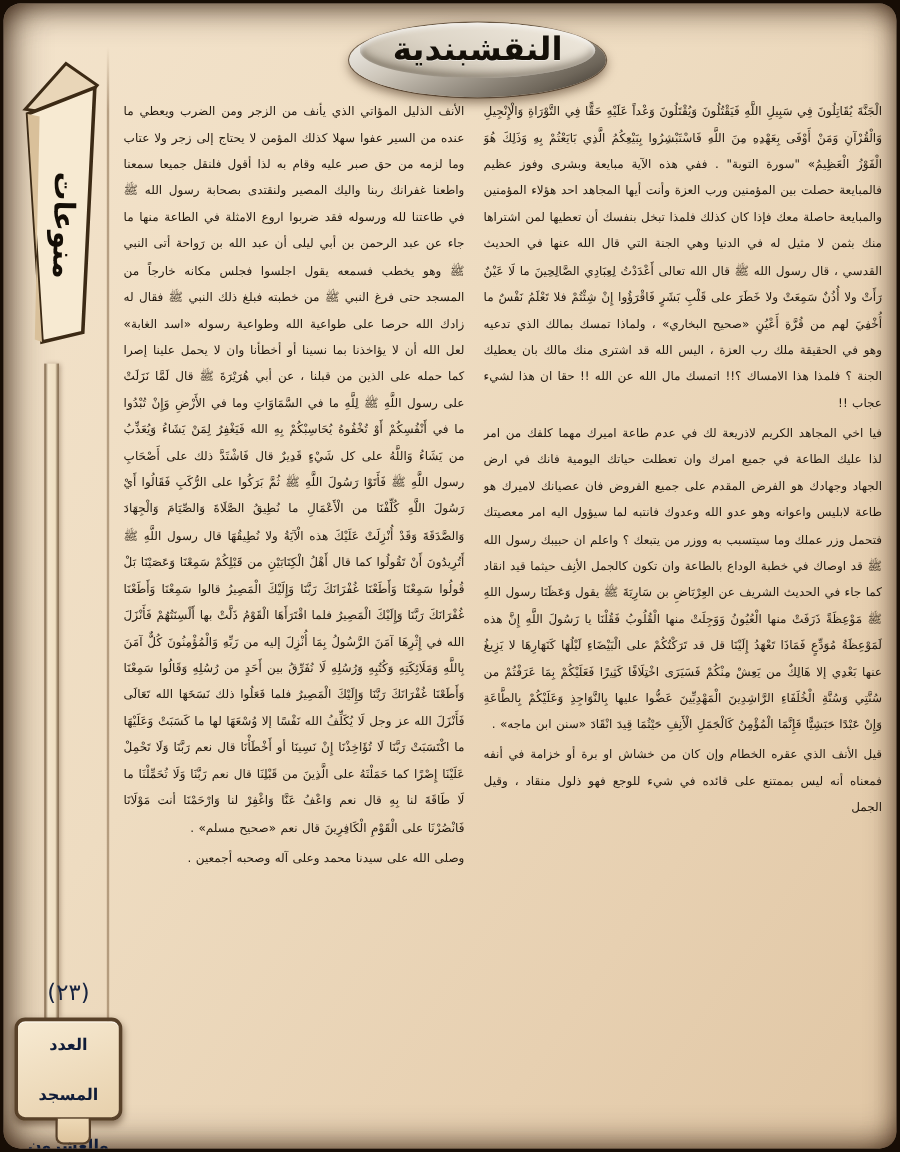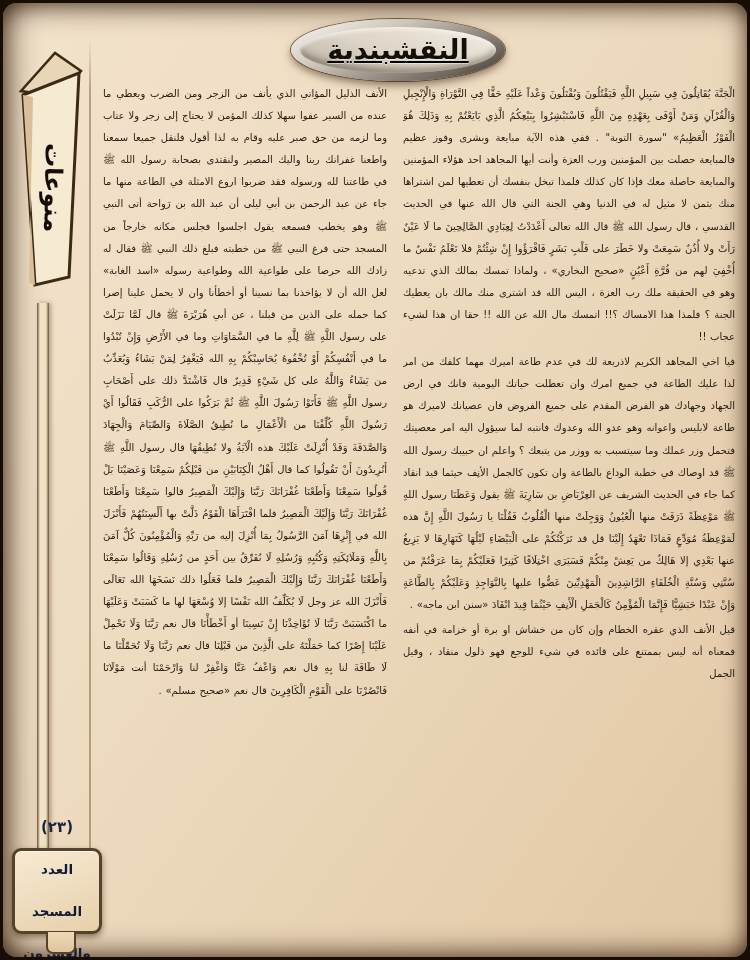--- a/index.html
+++ b/index.html
@@ -21,21 +21,21 @@
       inset 0 18px 30px -18px rgba(45,22,6,.85),
       inset 0 -18px 30px -18px rgba(45,22,6,.75);
     overflow:hidden;
   }
   
   .masthead{
     position:absolute;left:288px;top:16px;width:214px;height:62px;
     border-radius:50%;
     background:linear-gradient(155deg,#fdfcf9 0%,#cdc6ba 35%,#6e665a 80%,#2e2821 100%);
     box-shadow:0 4px 9px rgba(50,25,8,.55), 0 0 0 1px rgba(40,25,10,.6);
-    display:flex;align-items:center;justify-content:center;text-decoration:underline;
+    display:flex;justify-content:center;
   }
   .masthead-inner{
     width:196px;height:46px;border-radius:50%;
     background:linear-gradient(200deg,#f2ece1 0%,#ddd5c7 55%,#b7ae9e 100%);
     box-shadow:inset 0 2px 4px rgba(255,255,255,.8), inset 0 -4px 7px rgba(50,40,25,.45);
     display:flex;align-items:center;justify-content:center;
   }
   .masthead-title{
     font-size:27px;font-weight:bold;color:#140f08;
     text-shadow:0 1px 0 rgba(255,255,255,.45);
@@ -63,21 +63,21 @@
   }
   
   .issue-badge{
     position:absolute;left:9px;top:845px;width:90px;height:86px;
     border:3px solid #584129;border-radius:9px;
     background:linear-gradient(160deg,#f7ead2,#e7d0ac);
     box-shadow:0 3px 6px rgba(50,25,8,.5), inset 0 1px 0 rgba(255,255,255,.7);
     display:flex;flex-direction:column;align-items:center;justify-content:center;
     gap:1px;box-sizing:border-box;
   }
-  .issue-number{font-size:15px;font-weight:bold;color:#17233f;line-height:1.05;}
+  .issue-number{font-size:19px;font-weight:normal;color:#17233f;line-height:1.05;}
   .issue-line{font-size:13.5px;font-weight:bold;color:#101c38;line-height:1.25;margin-top:24px;}
   .issue-tab{
     position:absolute;left:43px;top:929px;width:26px;height:20px;
     border:2px solid #584129;border-top:none;border-radius:0 0 7px 7px;
     background:linear-gradient(#eed9b6,#dec49d);
   }
   
   .columns{
     position:absolute;right:12px;left:100px;top:80px;height:866px;
     display:flex;gap:16px;overflow:hidden;
@@ -124,16 +124,17 @@
   <div class="issue-tab"></div>
 
   <div class="columns">
     <div class="col col-right">
       <p>الْجَنَّةَ يُقَاتِلُونَ فِي سَبِيلِ اللَّهِ فَيَقْتُلُونَ وَيُقْتَلُونَ وَعْداً عَلَيْهِ حَقًّا فِي التَّوْرَاةِ وَالْإِنْجِيلِ وَالْقُرْآنِ وَمَنْ أَوْفَى بِعَهْدِهِ مِنَ اللَّهِ فَاسْتَبْشِرُوا بِبَيْعِكُمُ الَّذِي بَايَعْتُمْ بِهِ وَذَلِكَ هُوَ الْفَوْزُ الْعَظِيمُ» "سورة التوبة" . ففي هذه الآية مبايعة وبشرى وفوز عظيم فالمبايعة حصلت بين المؤمنين ورب العزة وأنت أيها المجاهد احد هؤلاء المؤمنين والمبايعة حاصلة معك فإذا كان كذلك فلمذا تبخل بنفسك أن تعطيها لمن اشتراها منك بثمن لا مثيل له في الدنيا وهي الجنة التي قال الله عنها في الحديث القدسي ، قال رسول الله ﷺ قال الله تعالى أَعْدَدْتُ لِعِبَادِي الصَّالِحِينَ ما لَا عَيْنٌ رَأَتْ ولا أُذُنٌ سَمِعَتْ ولا خَطَرَ على قَلْبِ بَشَرٍ فَاقْرَؤُوا إِنْ شِئْتُمْ فلا تَعْلَمُ نَفْسٌ ما أُخْفِيَ لهم من قُرَّةِ أَعْيُنٍ «صحيح البخاري» ، ولماذا تمسك بمالك الذي تدعيه وهو في الحقيقة ملك رب العزة ، اليس الله قد اشترى منك مالك بان يعطيك الجنة ؟ فلمذا هذا الامساك ؟!! اتمسك مال الله عن الله !! حقا ان هذا لشيء عجاب !!</p>
       <p>فيا اخي المجاهد الكريم لاذريعة لك في عدم طاعة اميرك مهما كلفك من امر لذا عليك الطاعة في جميع امرك وان تعطلت حياتك اليومية فانك في ارض الجهاد وجهادك هو الفرض المقدم على جميع الفروض فان عصيانك لاميرك هو طاعة لابليس واعوانه وهو عدو الله وعدوك فانتبه لما سيؤول اليه امر معصيتك فتحمل وزر عملك وما سيتسبب به ووزر من يتبعك ؟ واعلم ان حبيبك رسول الله ﷺ قد اوصاك في خطبة الوداع بالطاعة وان تكون كالجمل الأنِف حيثما قيد انقاد كما جاء في الحديث الشريف عن العِرْبَاضِ بن سَارِيَةَ ﷺ يقول وَعَظَنَا رسول اللهِ ﷺ مَوْعِظَةً ذَرَفَتْ منها الْعُيُونُ وَوَجِلَتْ منها الْقُلُوبُ فَقُلْنَا يا رَسُولَ اللَّهِ إِنَّ هذه لَمَوْعِظَةُ مُوَدِّعٍ فَمَاذَا تَعْهَدُ إِلَيْنَا قل قد تَرَكْتُكُمْ على الْبَيْضَاءِ لَيْلُهَا كَنَهَارِهَا لا يَزِيغُ عنها بَعْدِي إلا هَالِكٌ من يَعِشْ مِنْكُمْ فَسَيَرَى اخْتِلَافًا كَثِيرًا فَعَلَيْكُمْ بِمَا عَرَفْتُمْ من سُنَّتِي وَسُنَّةِ الْخُلَفَاءِ الرَّاشِدِينَ الْمَهْدِيِّينَ عَضُّوا عليها بِالنَّوَاجِذِ وَعَلَيْكُمْ بِالطَّاعَةِ وَإِنْ عَبْدًا حَبَشِيًّا فَإِنَّمَا الْمُؤْمِنُ كَالْجَمَلِ الْأَنِفِ حَيْثُمَا قِيدَ انْقَادَ «سنن ابن ماجه» .</p>
       <p>قيل الأنف الذي عقره الخطام وإن كان من خشاش او برة أو خزامة في أنفه فمعناه أنه ليس بممتنع على قائده في شيء للوجع فهو ذلول منقاد ، وقيل الجمل</p>
     </div>
     <div class="col col-left">
       <p>الأنف الذليل المؤاتي الذي يأنف من الزجر ومن الضرب ويعطي ما عنده من السير عفوا سهلا كذلك المؤمن لا يحتاج إلى زجر ولا عتاب وما لزمه من حق صبر عليه وقام به لذا أقول فلنقل جميعا سمعنا واطعنا غفرانك ربنا واليك المصير ولنقتدى بصحابة رسول الله ﷺ في طاعتنا لله ورسوله فقد ضربوا اروع الامثلة في الطاعة منها ما جاء عن عبد الرحمن بن أبي ليلى أن عبد الله بن رَواحة أتى النبي ﷺ وهو يخطب فسمعه يقول اجلسوا فجلس مكانه خارجاً من المسجد حتى فرغ النبي ﷺ من خطبته فبلغ ذلك النبي ﷺ فقال له زادك الله حرصا على طواعية الله وطواعية رسوله «اسد الغابة» لعل الله أن لا يؤاخذنا بما نسينا أو أخطأنا وان لا يحمل علينا إصرا كما حمله على الذين من قبلنا ، عن أبي هُرَيْرَةَ ﷺ قال لَمَّا نَزَلَتْ على رسول اللَّهِ ﷺ لِلَّهِ ما في السَّمَاوَاتِ وما في الأَرْضِ وَإِنْ تُبْدُوا ما في أَنْفُسِكُمْ أَوْ تُخْفُوهُ يُحَاسِبْكُمْ بِهِ الله فَيَغْفِرُ لِمَنْ يَشَاءُ وَيُعَذِّبُ من يَشَاءُ وَاللَّهُ على كل شَيْءٍ قَدِيرٌ قال فَاشْتَدَّ ذلك على أَصْحَابِ رسول اللَّهِ ﷺ فَأَتَوْا رَسُولَ اللَّهِ ﷺ ثُمَّ بَرَكُوا على الرُّكَبِ فَقَالُوا أَيْ رَسُولَ اللَّهِ كُلِّفْنَا من الْأَعْمَالِ ما نُطِيقُ الصَّلَاةَ وَالصِّيَامَ وَالْجِهَادَ وَالصَّدَقَةَ وَقَدْ أُنْزِلَتْ عَلَيْكَ هذه الْآيَةُ ولا نُطِيقُهَا قال رسول اللَّهِ ﷺ أَتُرِيدُونَ أَنْ تَقُولُوا كما قال أَهْلُ الْكِتَابَيْنِ من قَبْلِكُمْ سَمِعْنَا وَعَصَيْنَا بَلْ قُولُوا سَمِعْنَا وَأَطَعْنَا غُفْرَانَكَ رَبَّنَا وَإِلَيْكَ الْمَصِيرُ قالوا سَمِعْنَا وَأَطَعْنَا غُفْرَانَكَ رَبَّنَا وَإِلَيْكَ الْمَصِيرُ فلما اقْتَرَأَهَا الْقَوْمُ ذَلَّتْ بها أَلْسِنَتُهُمْ فَأَنْزَلَ الله في إِثْرِهَا آمَنَ الرَّسُولُ بِمَا أُنْزِلَ إليه من رَبِّهِ وَالْمُؤْمِنُونَ كُلٌّ آمَنَ بِاللَّهِ وَمَلَائِكَتِهِ وَكُتُبِهِ وَرُسُلِهِ لَا نُفَرِّقُ بين أَحَدٍ من رُسُلِهِ وَقَالُوا سَمِعْنَا وَأَطَعْنَا غُفْرَانَكَ رَبَّنَا وَإِلَيْكَ الْمَصِيرُ فلما فَعَلُوا ذلك نَسَخَهَا الله تَعَالَى فَأَنْزَلَ الله عز وجل لَا يُكَلِّفُ الله نَفْسًا إلا وُسْعَهَا لها ما كَسَبَتْ وَعَلَيْهَا ما اكْتَسَبَتْ رَبَّنَا لَا تُؤَاخِذْنَا إِنْ نَسِينَا أو أَخْطَأْنَا قال نعم رَبَّنَا وَلَا تَحْمِلْ عَلَيْنَا إِصْرًا كما حَمَلْتَهُ على الَّذِينَ من قَبْلِنَا قال نعم رَبَّنَا وَلَا تُحَمِّلْنَا ما لَا طَاقَةَ لنا بِهِ قال نعم وَاعْفُ عَنَّا وَاغْفِرْ لنا وَارْحَمْنَا أنت مَوْلَانَا فَانْصُرْنَا على الْقَوْمِ الْكَافِرِينَ قال نعم «صحيح مسلم» .</p>
+      <p>وصلى الله على سيدنا محمد وعلى آله وصحبه أجمعين .</p>
     </div>
   </div>
 
 </div>
 
 </body></html>

